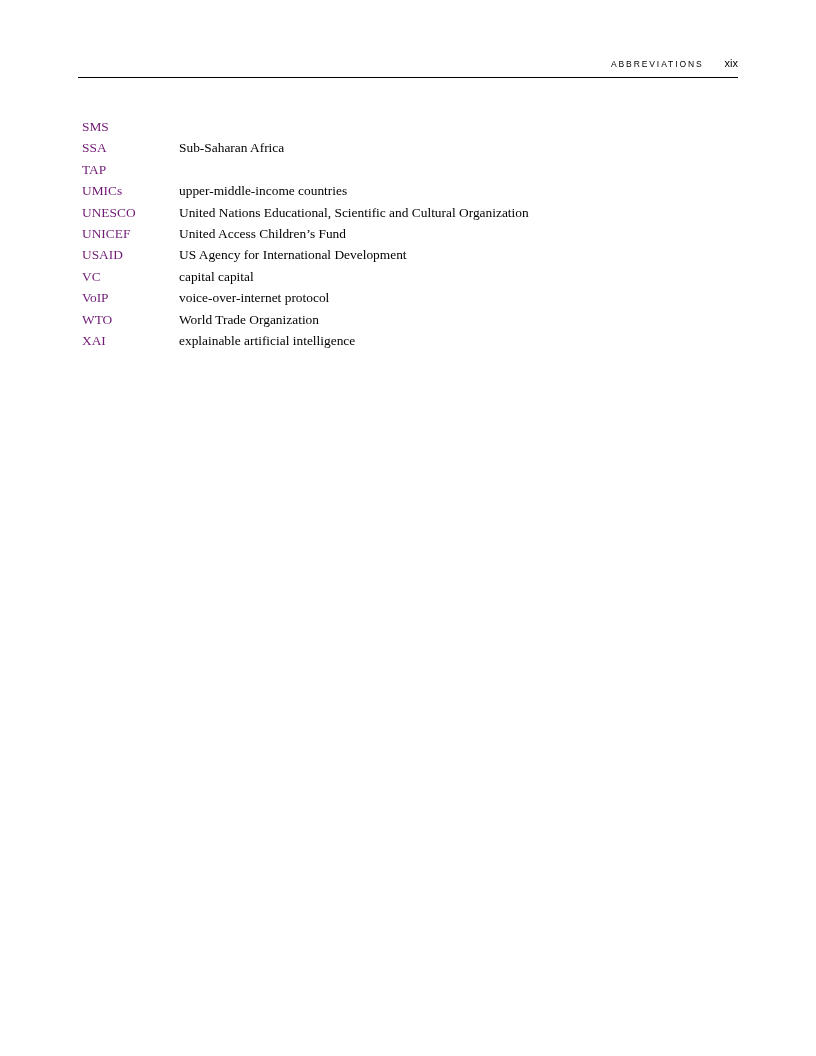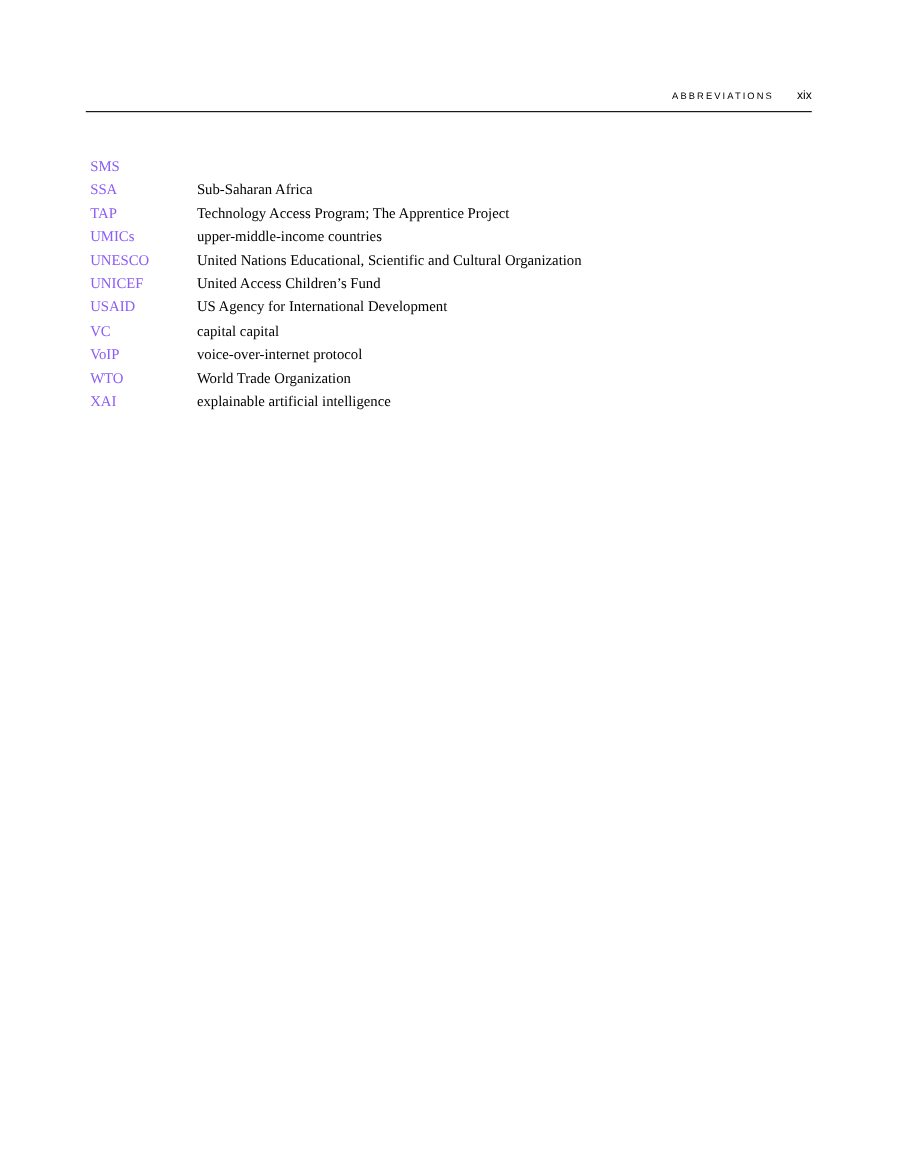--- a/index.html
+++ b/index.html
@@ -6,21 +6,20 @@
     margin: 0;
     padding: 0;
     background: #ffffff;
   }
   .page {
     position: relative;
     width: 816px;
     height: 968px;
     background: #ffffff;
     overflow: hidden;
-    margin-top: 24px;
   }
 
   
   .running-head {
     position: absolute;
     left: 78px;
     top: 56px;
     width: 660px;
     display: flex;
     justify-content: flex-end;
@@ -60,21 +59,21 @@
   }
   .abbrev-row {
     display: flex;
     align-items: baseline;
     height: 21.4px;
   }
   .abbrev-term {
     flex: 0 0 97px;
     font-family: "Liberation Serif", serif;
     font-size: 13.4px;
-    color: #8b5cf6;
+    color: #701a75;
     white-space: nowrap;
   }
   .abbrev-def {
     flex: 1 1 auto;
     font-family: "Liberation Serif", serif;
     font-size: 13.4px;
     color: #000000;
     white-space: nowrap;
   }
 </style>
@@ -93,21 +92,20 @@
   <div class="abbrev-list">
       <div class="abbrev-row">
         <span class="abbrev-term">SMS</span>
       </div>
       <div class="abbrev-row">
         <span class="abbrev-term">SSA</span>
         <span class="abbrev-def">Sub-Saharan Africa</span>
       </div>
       <div class="abbrev-row">
         <span class="abbrev-term">TAP</span>
-        <span class="abbrev-def">Technology Access Program; The Apprentice Project</span>
       </div>
       <div class="abbrev-row">
         <span class="abbrev-term">UMICs</span>
         <span class="abbrev-def">upper-middle-income countries</span>
       </div>
       <div class="abbrev-row">
         <span class="abbrev-term">UNESCO</span>
         <span class="abbrev-def">United Nations Educational, Scientific and Cultural Organization</span>
       </div>
       <div class="abbrev-row">

